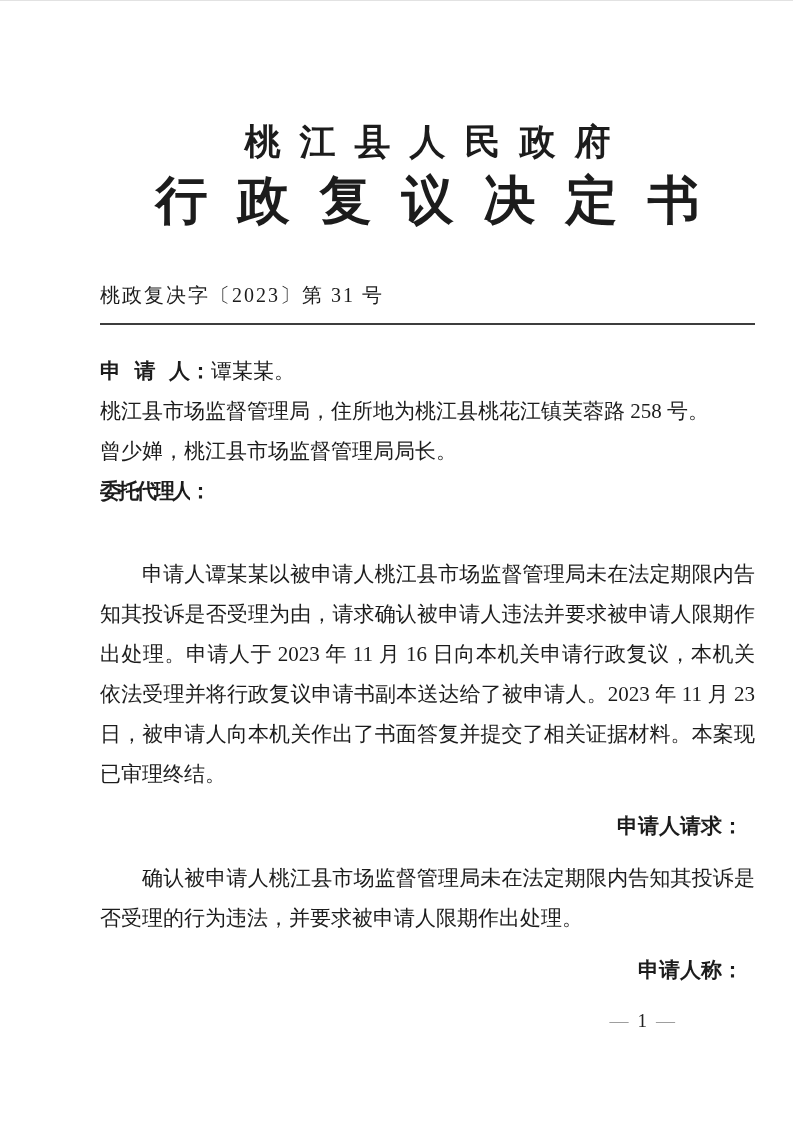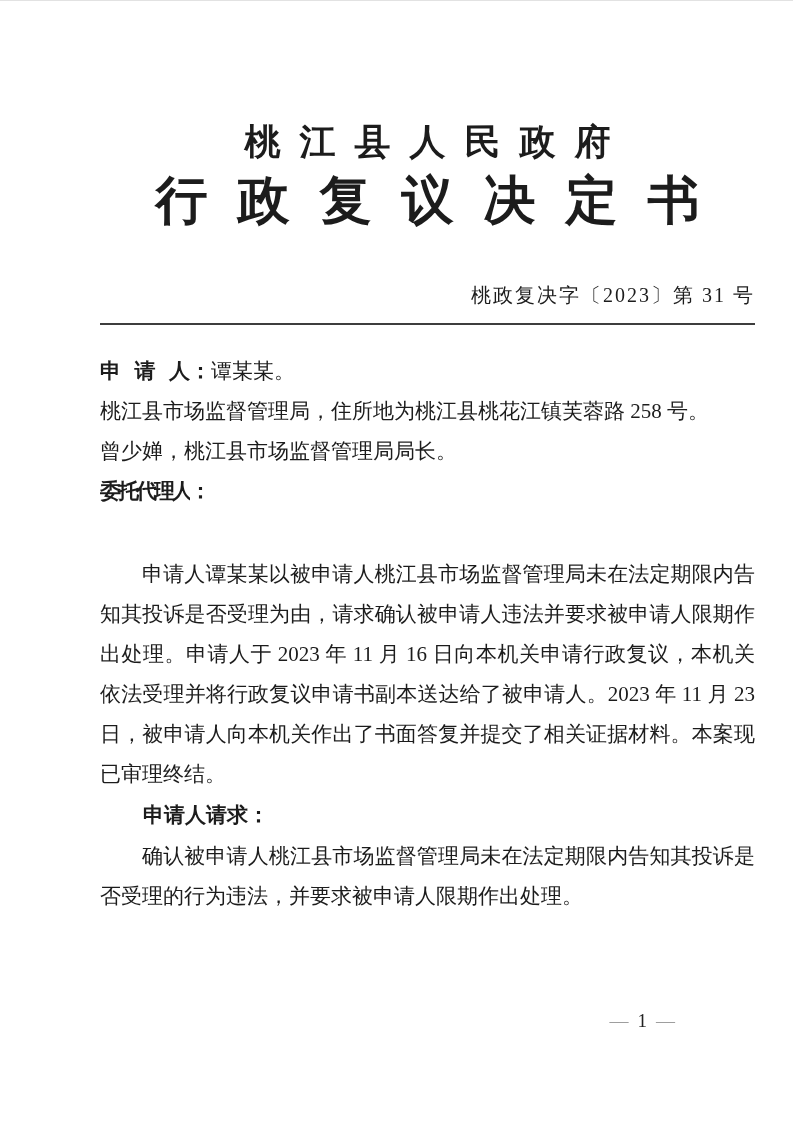--- a/index.html
+++ b/index.html
@@ -32,21 +32,21 @@
     font-family: "Liberation Sans", "DejaVu Sans", sans-serif;
     font-weight: bold;
     font-size: 52px;
     line-height: 62px;
     letter-spacing: 30px;
     text-indent: 30px;
     white-space: nowrap;
   }
   .doc-number {
     margin-top: 50px;
-    text-align: right;
+    text-align: left;
     font-size: 20px;
     line-height: 28px;
     letter-spacing: 2px;
   }
   .rule {
     margin-top: 14px;
     height: 0;
     border: none;
     border-top: 2px solid #3d3d3d;
     width: 100%;
@@ -86,21 +86,22 @@
     text-align: justify;
     text-indent: 2em;
     margin: 0;
   }
   .subhead {
     font-family: "Liberation Sans", "DejaVu Sans", sans-serif;
     font-weight: bold;
     font-size: 21px;
     line-height: 40px;
     text-indent: 2em;
-    margin: 1px;
+    margin: 12px;
+    text-align: right;
   }
   .footer-pagenum {
     position: absolute;
     right: 118px;
     bottom: 88px;
     font-size: 19px;
     line-height: 26px;
     white-space: nowrap;
     color: #222222;
   }
@@ -138,19 +139,20 @@
     <div class="party-row">
       <span class="party-label-box"><span class="party-label-text n5">委托代理人</span><span class="party-colon">：</span></span>
     </div>
 
   </div>
 
   <div class="body-section">
     <p class="paragraph">申请人谭某某以被申请人桃江县市场监督管理局未在法定期限内告知其投诉是否受理为由，请求确认被申请人违法并要求被申请人限期作出处理。申请人于 2023 年 11 月 16 日向本机关申请行政复议，本机关依法受理并将行政复议申请书副本送达给了被申请人。2023 年 11 月 23 日，被申请人向本机关作出了书面答复并提交了相关证据材料。本案现已审理终结。</p>
     <p class="subhead">申请人请求：</p>
     <p class="paragraph">确认被申请人桃江县市场监督管理局未在法定期限内告知其投诉是否受理的行为违法，并要求被申请人限期作出处理。</p>
+    <p class="subhead">申请人称：</p>
   </div>
 
   <div class="footer-pagenum">
     <span class="dash">—</span><span class="num">1</span><span class="dash">—</span>
   </div>
 
 </div>
 
 </body></html>

